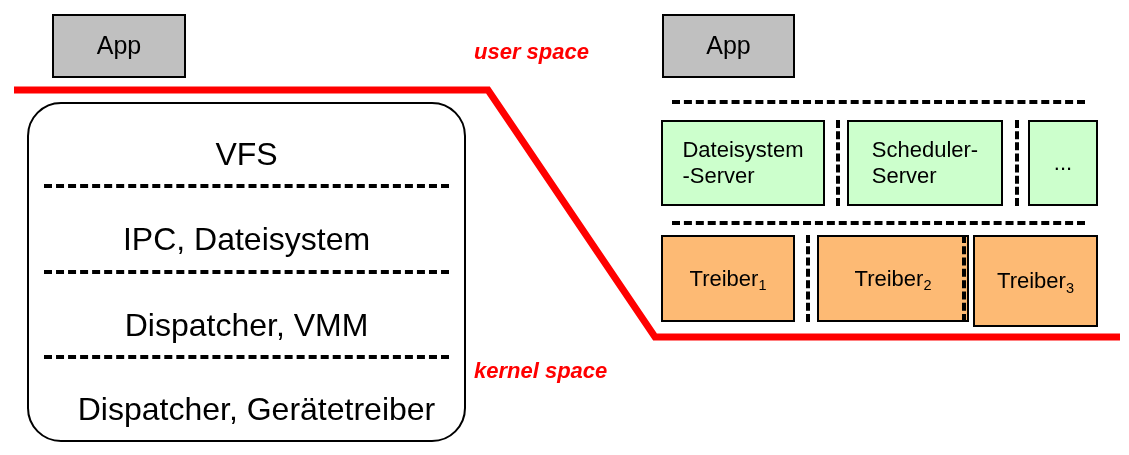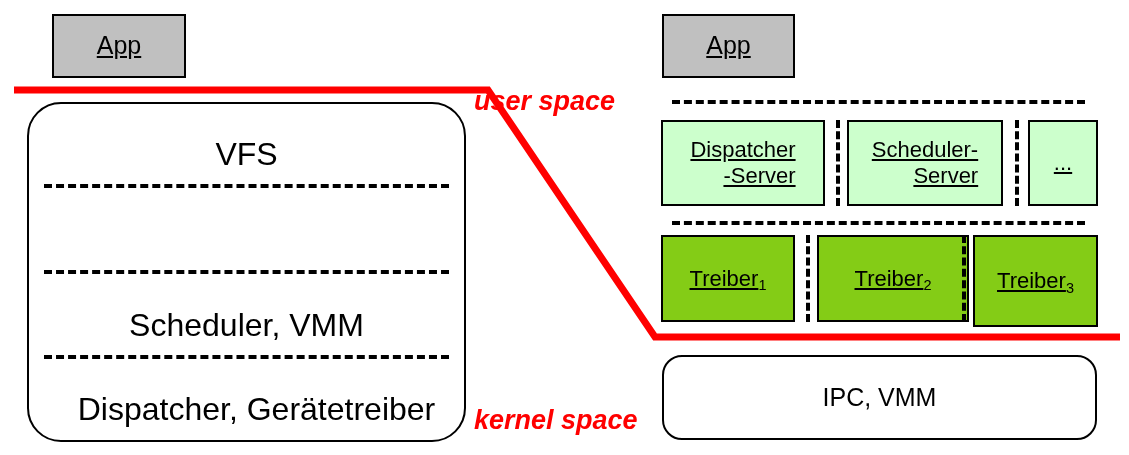--- a/index.html
+++ b/index.html
@@ -15,36 +15,35 @@
     font-family: "Liberation Sans", sans-serif;
     overflow: hidden;
   }
   .box {
     position: absolute;
     box-sizing: border-box;
     border: 2px solid #000000;
     display: flex;
     align-items: center;
     justify-content: center;
-    text-align: right;
+    text-align: left;
     color: #000000;
     line-height: 1.18;
-    text-decoration: underline;
   }
   .app-box {
     background: #c0c0c0;
     font-size: 25px;
   }
   .server-box {
     background: #ccffcc;
     font-size: 22px;
     white-space: pre-line;
   }
   .driver-box {
-    background: #84cc16;
+    background: #fdba74;
     font-size: 22px;
   }
   .kernel-rounded {
     position: absolute;
     box-sizing: border-box;
     border: 2px solid #000000;
     border-radius: 34px;
     background: #ffffff;
   }
   .kernel-rounded-sm {
@@ -73,24 +72,23 @@
   }
   .dash-v {
     position: absolute;
     width: 0;
     border-left: 4px dashed #000000;
   }
   .space-label {
     position: absolute;
     font-style: italic;
     font-weight: bold;
-    font-size: 27px;
+    font-size: 22px;
     color: #ff0000;
     white-space: nowrap;
-    margin-top: 47px;
   }
   svg.redline {
     position: absolute;
     left: 0;
     top: 0;
     width: 1129px;
     height: 455px;
     pointer-events: none;
   }
   sub {
@@ -106,34 +104,35 @@
 <div id="canvas">
 
   <div class="box app-box" style="left:52px; top:14px; width:134px; height:64px;">App</div>
 
   <div class="kernel-rounded" style="left:27px; top:102px; width:439px; height:340px;"></div>
 
   <div class="layer-label" style="left:27px; top:136px; width:439px;">VFS</div>
 
   <div class="dash-h" style="left:44px; top:184px; width:405px;"></div>
 
+  <div class="layer-label" style="left:27px; top:221px; width:439px;">IPC, Dateisystem</div>
 
   <div class="dash-h" style="left:44px; top:270px; width:405px;"></div>
 
-  <div class="layer-label" style="left:27px; top:307px; width:439px;">Scheduler, VMM</div>
+  <div class="layer-label" style="left:27px; top:307px; width:439px;">Dispatcher, VMM</div>
 
   <div class="dash-h" style="left:44px; top:355px; width:405px;"></div>
 
   <div class="layer-label" style="left:27px; top:391px; width:439px;margin-left:10px;">Dispatcher, Gerätetreiber</div>
 
   <div class="box app-box" style="left:662px; top:14px; width:133px; height:64px;">App</div>
 
   <div class="dash-h" style="left:672px; top:100px; width:413px;"></div>
 
-  <div class="box server-box" style="left:661px; top:120px; width:164px; height:86px;">Dispatcher
+  <div class="box server-box" style="left:661px; top:120px; width:164px; height:86px;">Dateisystem
 -Server</div>
 
   <div class="dash-v" style="left:836px; top:120px; height:86px;"></div>
 
   <div class="box server-box" style="left:847px; top:120px; width:156px; height:86px;">Scheduler-
 Server</div>
 
   <div class="dash-v" style="left:1015px; top:120px; height:86px;"></div>
 
   <div class="box server-box" style="left:1028px; top:120px; width:70px; height:86px;">...</div>
@@ -149,21 +148,20 @@
   <div class="box driver-box" style="left:817px; top:235px; width:152px; height:87px;">
       <span><span>Treiber</span><sub>2</sub></span>
     </div>
 
   <div class="dash-v" style="left:962px; top:235px; height:87px;"></div>
 
   <div class="box driver-box" style="left:973px; top:235px; width:125px; height:92px;">
       <span><span>Treiber</span><sub>3</sub></span>
     </div>
 
-  <div class="kernel-rounded-sm" style="left:662px; top:355px; width:435px; height:85px;">IPC, VMM</div>
 
   <svg class="redline" viewBox="0 0 1129 455">
     <polyline points="14,90 488,90 655,337 1120,337" fill="none" stroke="#ff0000" stroke-width="7" stroke-linejoin="miter" stroke-linecap="butt"></polyline>
   </svg>
 
   <div class="space-label" style="left:474px; top:39px;">user space</div>
 
   <div class="space-label" style="left:474px; top:358px;">kernel space</div>
 
 </div>

